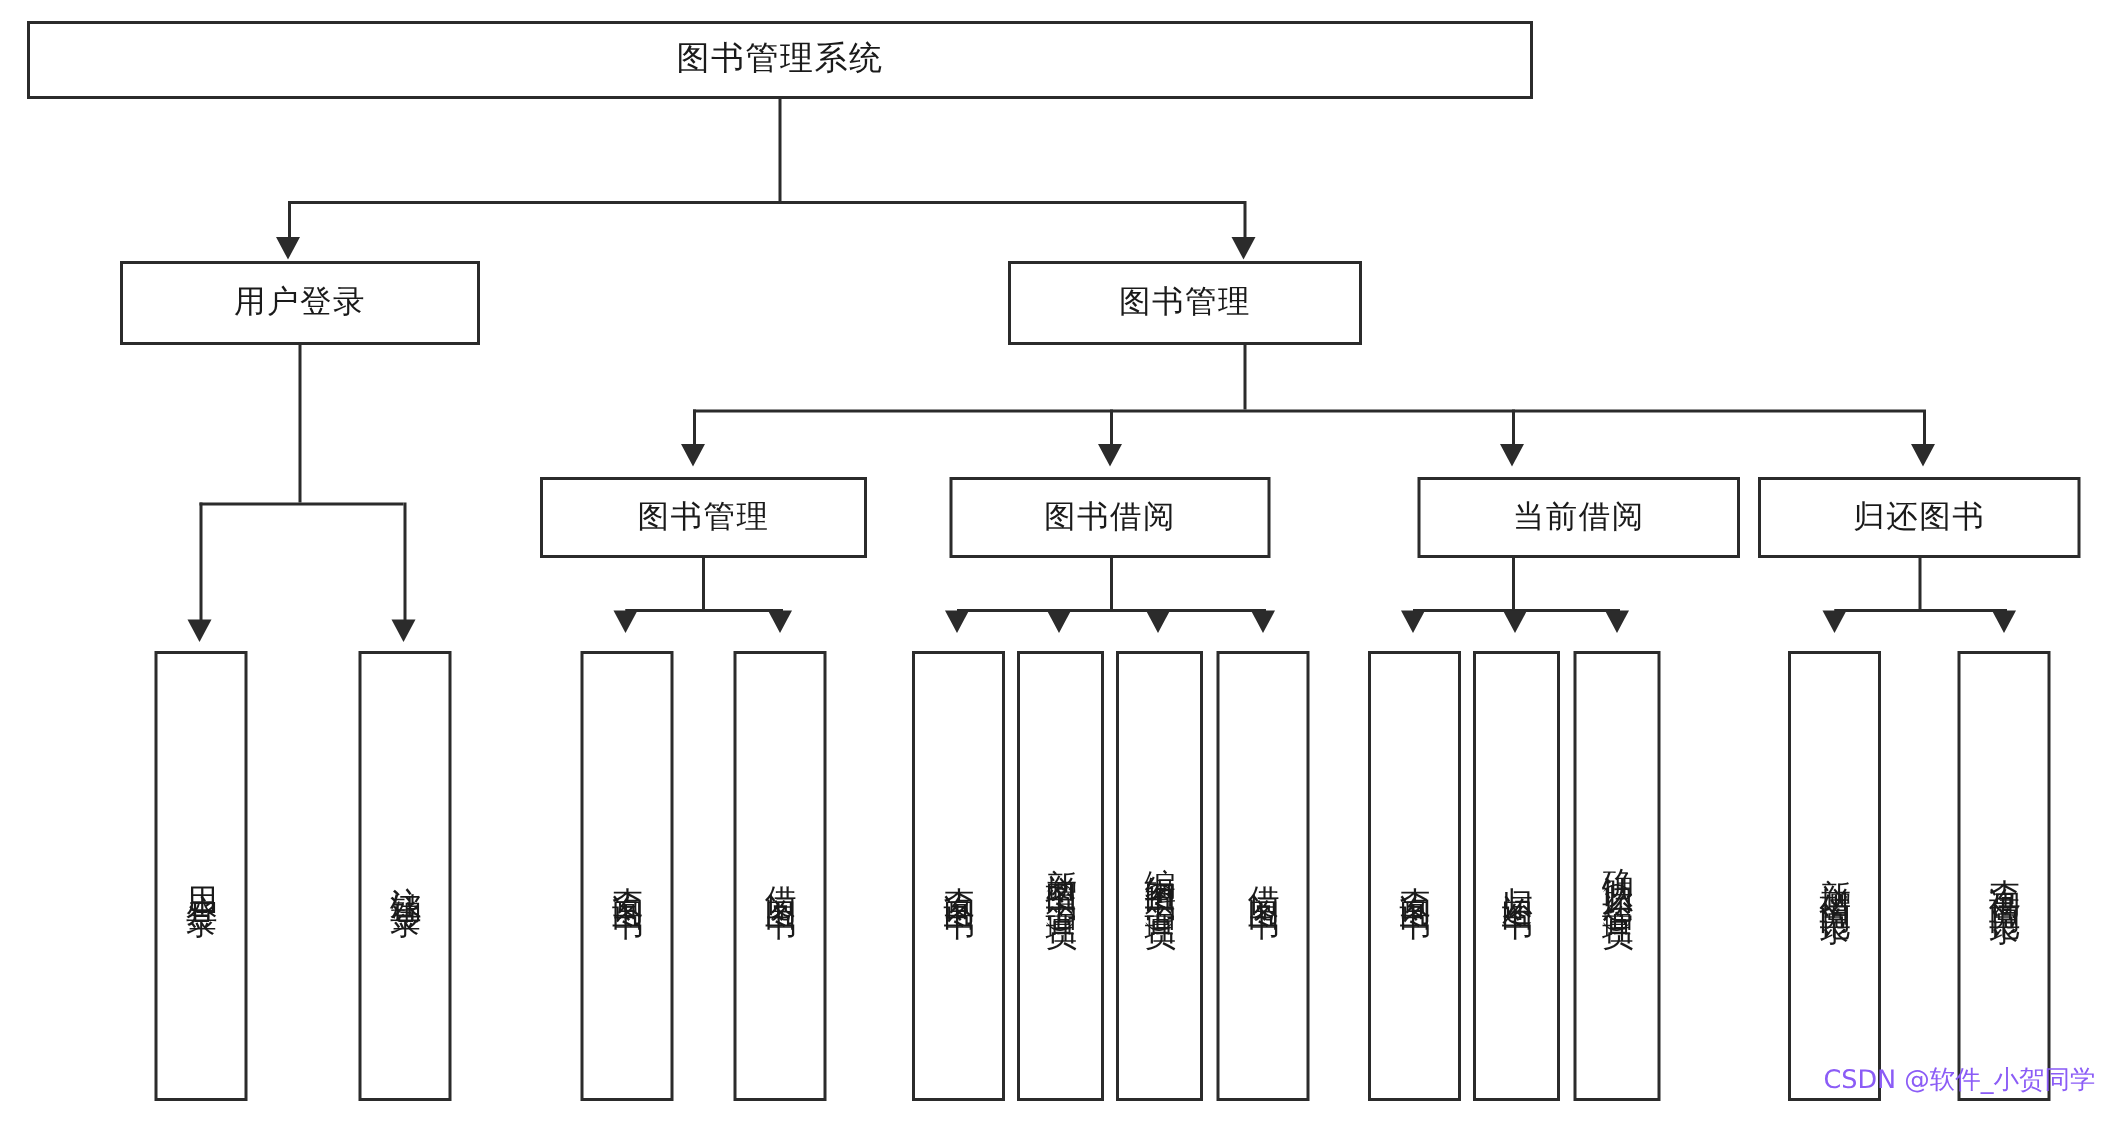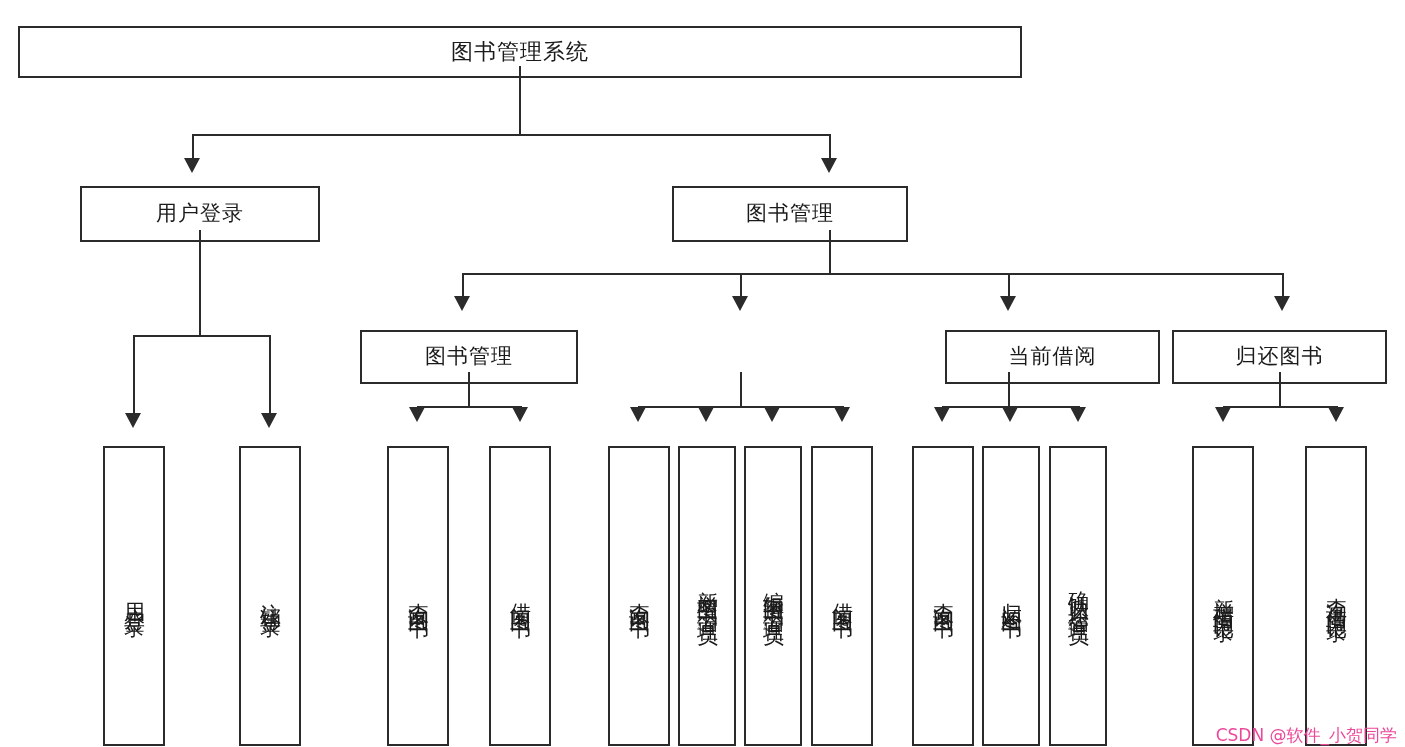--- a/index.html
+++ b/index.html
@@ -21,21 +21,20 @@
   
   .box {
     position: absolute;
     box-sizing: border-box;
     background: #ffffff;
     border: 2px solid #2b2b2b;
     display: flex;
     align-items: center;
     justify-content: center;
     color: #1a1a1a;
-    margin-top: 12px;
   }
   .box.horiz {
     font-size: 21px;
     letter-spacing: 1px;
     line-height: 1.1;
   }
   .box.title {
     font-size: 22px;
   }
   .box.vert {
@@ -68,23 +67,23 @@
     width: 0;
     height: 0;
     border-left: 8px solid transparent;
     border-right: 8px solid transparent;
     border-top: 15px solid #2b2b2b;
   }
   
   #watermark {
     position: absolute;
     right: 8px;
-    bottom: 0;
+    bottom: 16px;
     font-size: 17px;
-    color: #ec4899;
+    color: #8b5cf6;
     white-space: nowrap;
     font-family: "DejaVu Sans", "Liberation Sans", sans-serif;
   }
 </style>
 </head>
 <body>
 
 <div id="canvas">
 
   <div class="box horiz title" style="left:18px; top:14px; width:1004px; height:52px;">
@@ -128,20 +127,23 @@
   <div class="vline" style="left:1008px; top:273px; height:25px;"></div>
   <div class="arrow" style="left:1000px; top:296px;"></div>
 
   <div class="vline" style="left:1282px; top:273px; height:25px;"></div>
   <div class="arrow" style="left:1274px; top:296px;"></div>
 
   <div class="box horiz" style="left:360px; top:318px; width:218px; height:54px;">
     <span>图书管理</span>
   </div>
 
+  <div class="box horiz" style="left:633px; top:318px; width:214px; height:54px;">
+    <span>图书借阅</span>
+  </div>
 
   <div class="box horiz" style="left:945px; top:318px; width:215px; height:54px;">
     <span>当前借阅</span>
   </div>
 
   <div class="box horiz" style="left:1172px; top:318px; width:215px; height:54px;">
     <span>归还图书</span>
   </div>
 
   <div class="vline" style="left:468px; top:372px; height:34px;"></div>

